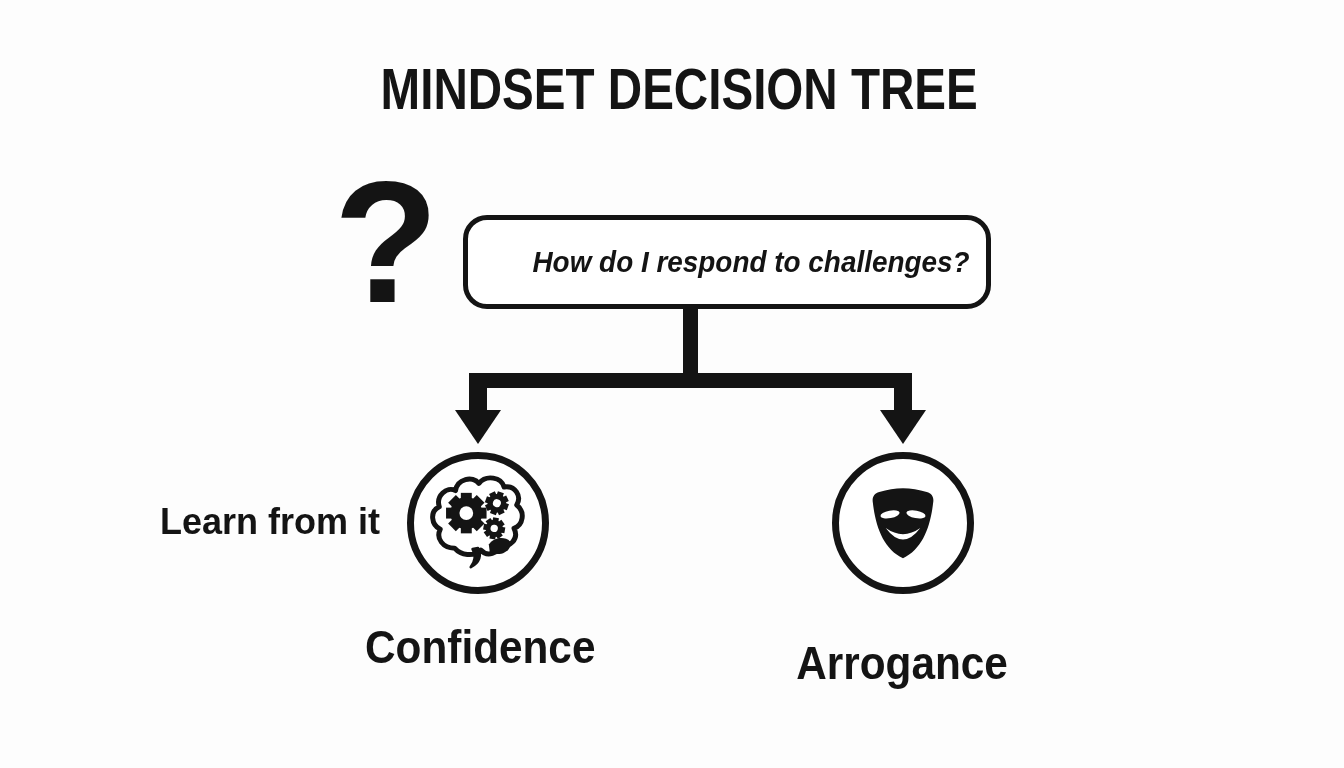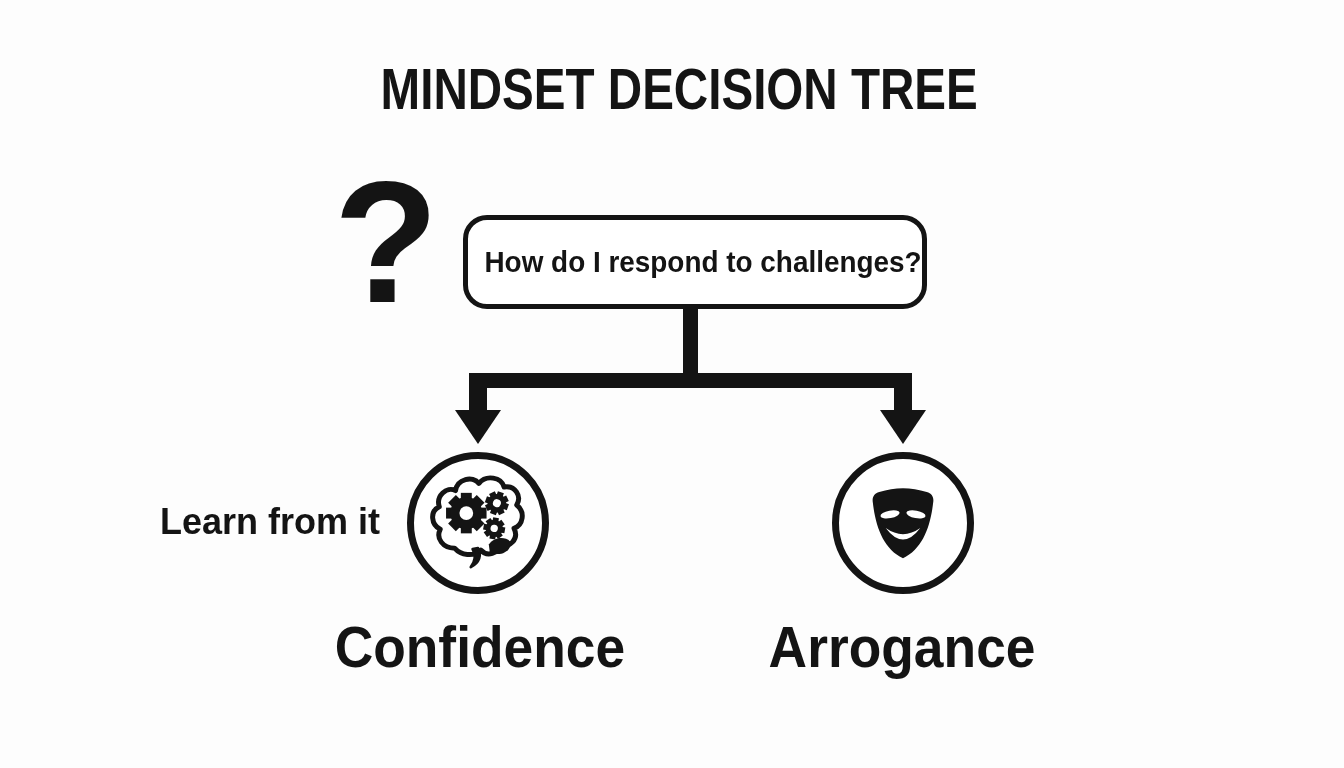--- a/index.html
+++ b/index.html
@@ -32,26 +32,26 @@
     transform:scaleX(0.82);
     white-space:nowrap;
   }
   
   .qmark{
     position:absolute;left:328px;top:156px;width:116px;
     text-align:center;
     font-size:172px;font-weight:700;line-height:1;
   }
   .qbox{
-    position:absolute;left:463px;top:215px;width:464px;height:94px;
+    position:absolute;left:463px;top:215px;width:528px;height:94px;
     box-sizing:border-box;
     border:5px solid var(--ink);
     border-radius:24px;
     background:#fff;
-    display:flex;align-items:center;justify-content:flex-start;
+    display:flex;align-items:center;justify-content:flex-end;font-style:italic;
   }
   .qbox-text{
     display:inline-block;
     font-size:30px;font-weight:700;line-height:1;
     transform:scaleX(0.93);
     white-space:nowrap;
   }
   
   .conn{position:absolute;background:var(--ink);}
   .conn-stem{left:683px;top:308px;width:15px;height:66px;}
@@ -83,26 +83,26 @@
     text-align:center;
     font-size:36px;font-weight:700;line-height:34px;
     white-space:nowrap;
   }
   .side-label-left{left:130px;}
   .side-label-right{left:953px;}
   
   .outcome{
     position:absolute;top:621px;width:400px;
     text-align:center;
-    font-size:58px;font-weight:700;line-height:52px;
+    font-size:46px;font-weight:700;line-height:52px;
     white-space:nowrap;
   }
   .outcome-wrapper{display:inline-block;transform:scaleX(0.92);}
   .outcome-left{left:280px;}
-  .outcome-right{left:702px;}
+  .outcome-right{left:702px;margin-top:16px;}
 </style>
 </head>
 <body>
 
 <div class="canvas">
 
   <div class="title-wrap">
     <span class="title">MINDSET DECISION TREE</span>
   </div>
 

